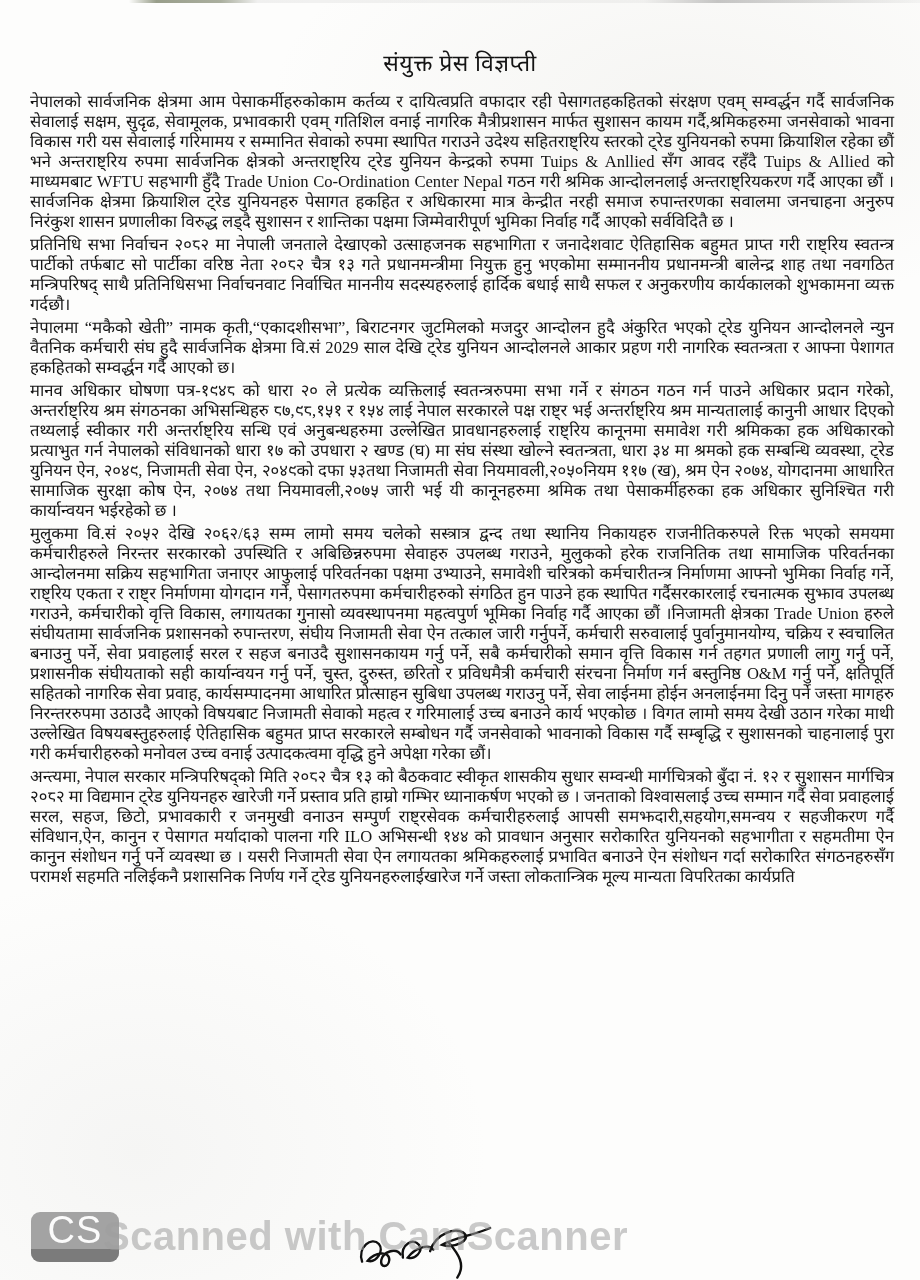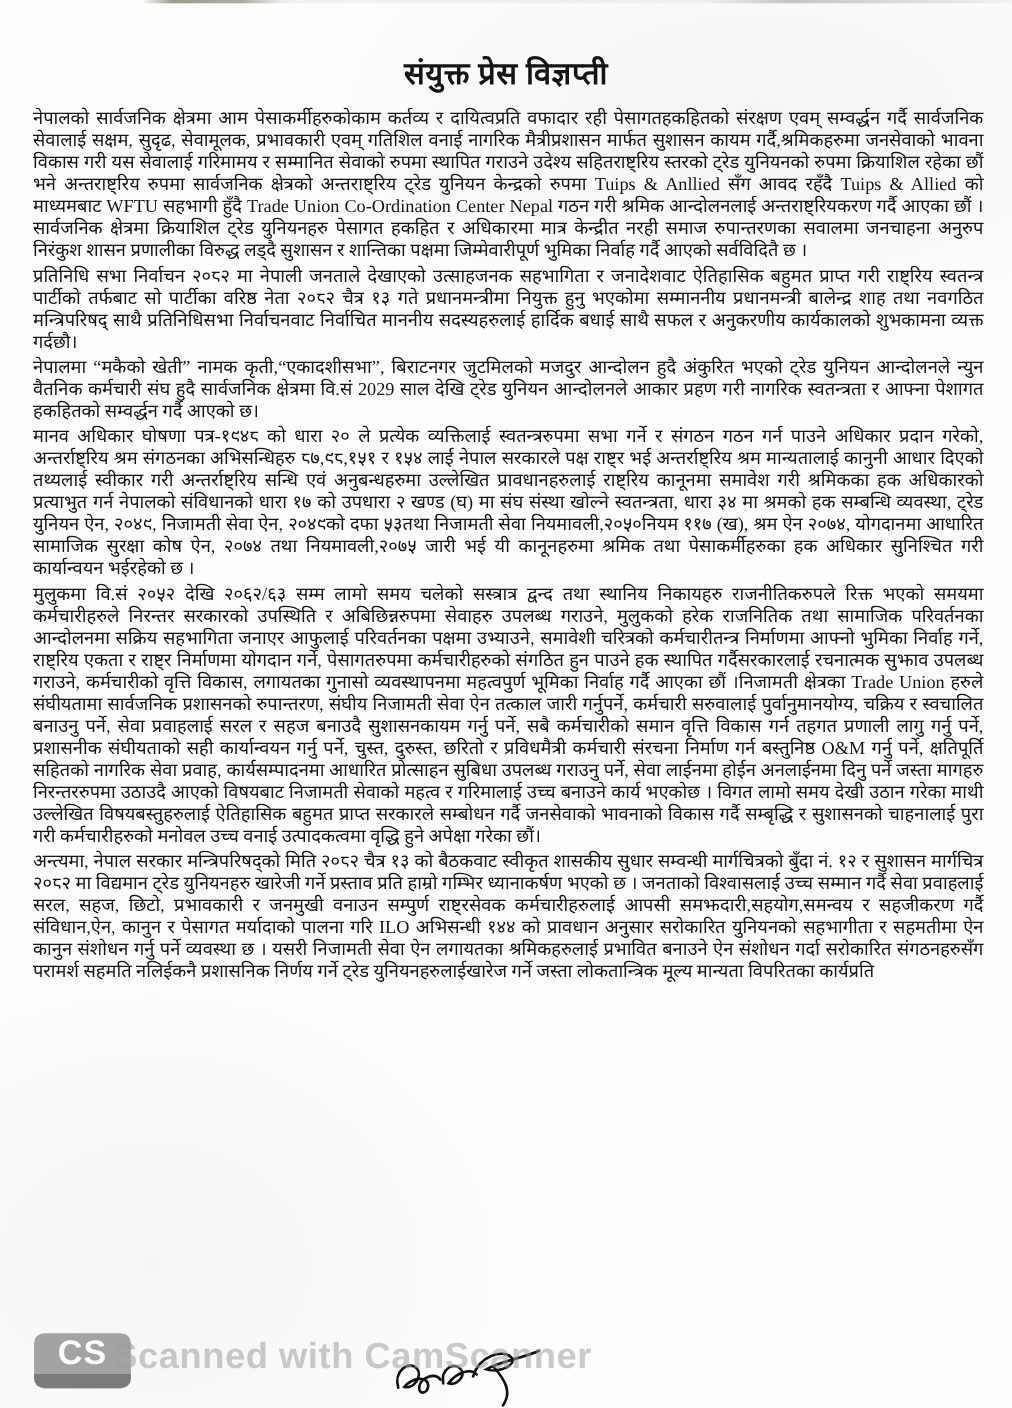--- a/index.html
+++ b/index.html
@@ -14,22 +14,22 @@
       #fdfdfc;
     overflow:hidden;
     font-family:"Liberation Serif","DejaVu Serif",serif;
     color:#141414;
   }
   .scan-edge{position:absolute;top:0;left:0;width:100%;height:3px;
     background:linear-gradient(to right, rgba(0,0,0,0) 14%, rgba(70,80,45,0.55) 17%, rgba(70,80,45,0.45) 24%, rgba(0,0,0,0.05) 28%, rgba(0,0,0,0.04) 70%, rgba(40,40,40,0.25) 78%, rgba(0,0,0,0.03) 100%);}
   .title{
     margin:46px 0 14px 0;
     text-align:center;
-    font-size:28px;
-    font-weight:700;
+    font-size:23px;
+    font-weight:400;
     letter-spacing:0.5px;
   }
   .body-text{
     padding:0 26px 0 30px;
     font-size:16.6px;
     line-height:20px;
     text-align:justify;
     font-weight:500;
   }
   .body-text p{margin:0 0 3px 0;}
@@ -42,27 +42,27 @@
     border-radius:9px;
     display:flex;align-items:flex-start;justify-content:center;
   }
   .cs-badge::after{
     content:"";position:absolute;left:0;bottom:0;width:100%;height:13px;
     background:rgba(110,110,110,0.75);
     border-radius:0 0 9px 9px;
   }
   .cs-badge span{
     font-family:"Liberation Sans","DejaVu Sans",sans-serif;
-    font-weight:700;font-size:31px;line-height:36px;color:#fbfbfb;
+    font-weight:400;font-size:38px;line-height:36px;color:#fbfbfb;
     letter-spacing:1px;
   }
   .wm-text{
     position:absolute;left:103px;top:10px;
     font-family:"Liberation Sans","DejaVu Sans",sans-serif;
-    font-size:33px;font-weight:700;
+    font-size:40px;font-weight:700;
     color:rgba(158,158,158,0.55);
     letter-spacing:0.5px;white-space:nowrap;
   }
   
   .signature{position:absolute;left:333px;top:1220px;width:195px;height:60px;}
   .signature path{fill:none;stroke:#101010;stroke-width:3;stroke-linecap:round;}
 </style>
 </head>
 <body>
 

